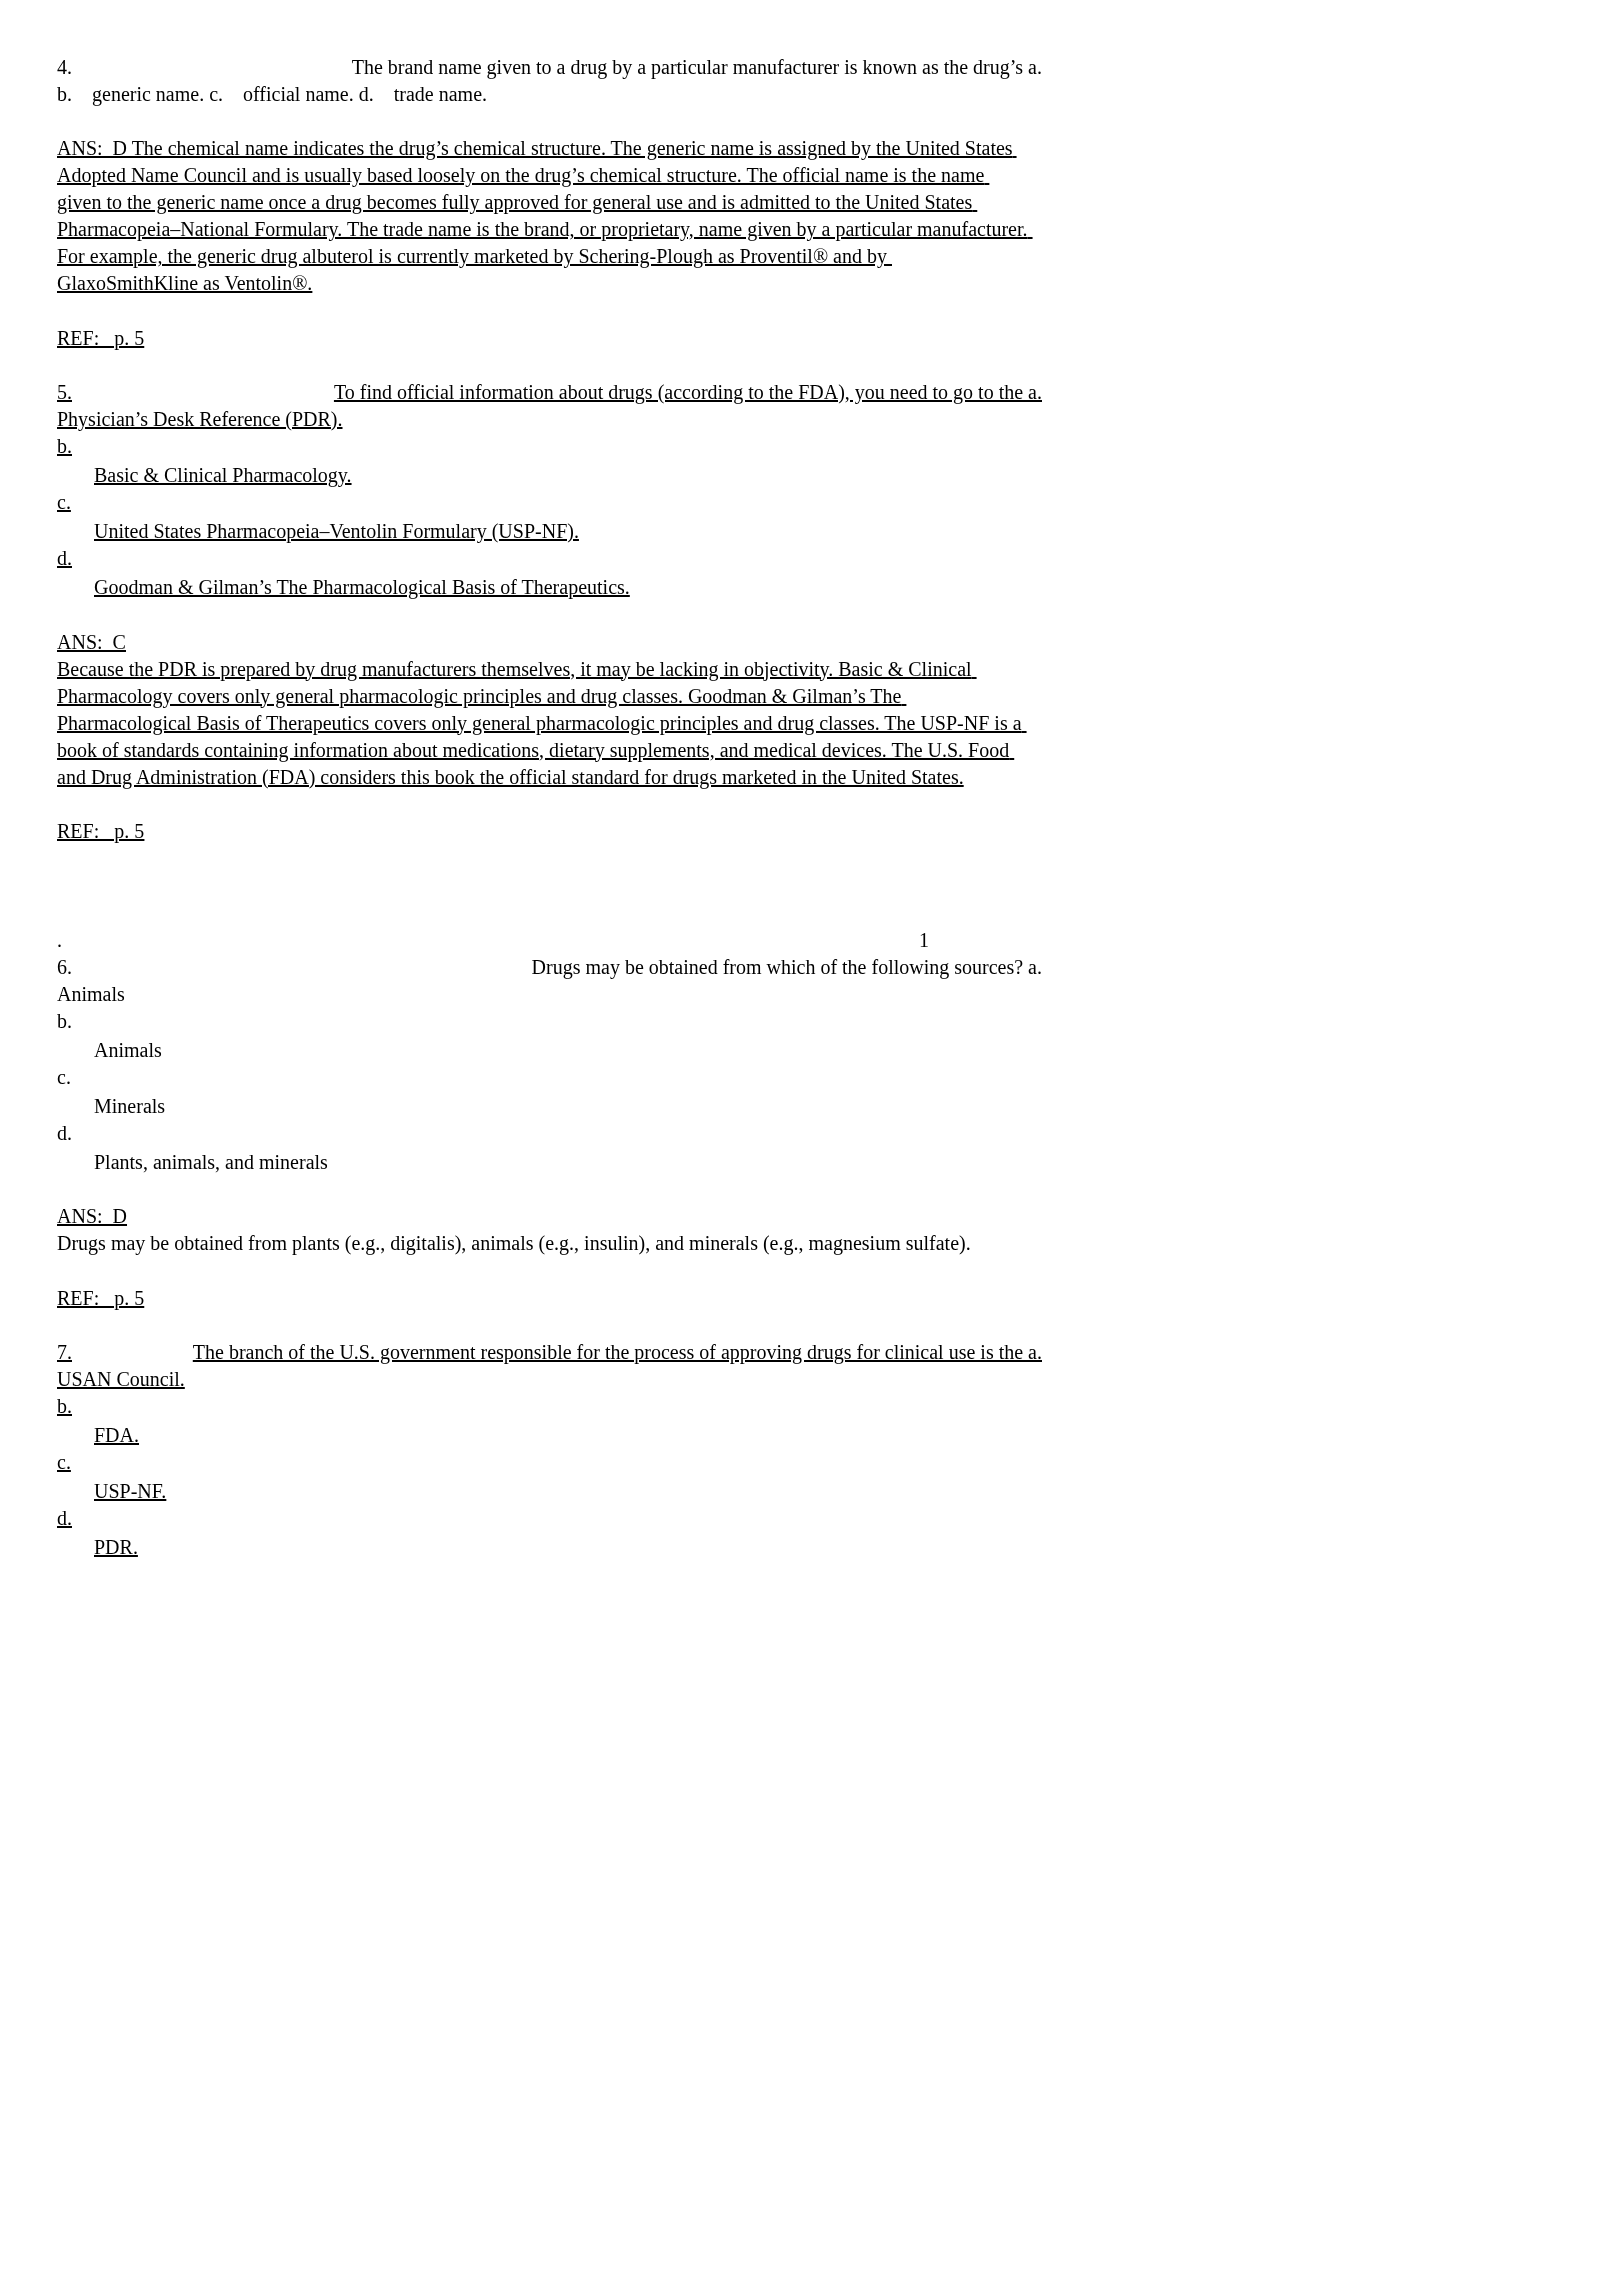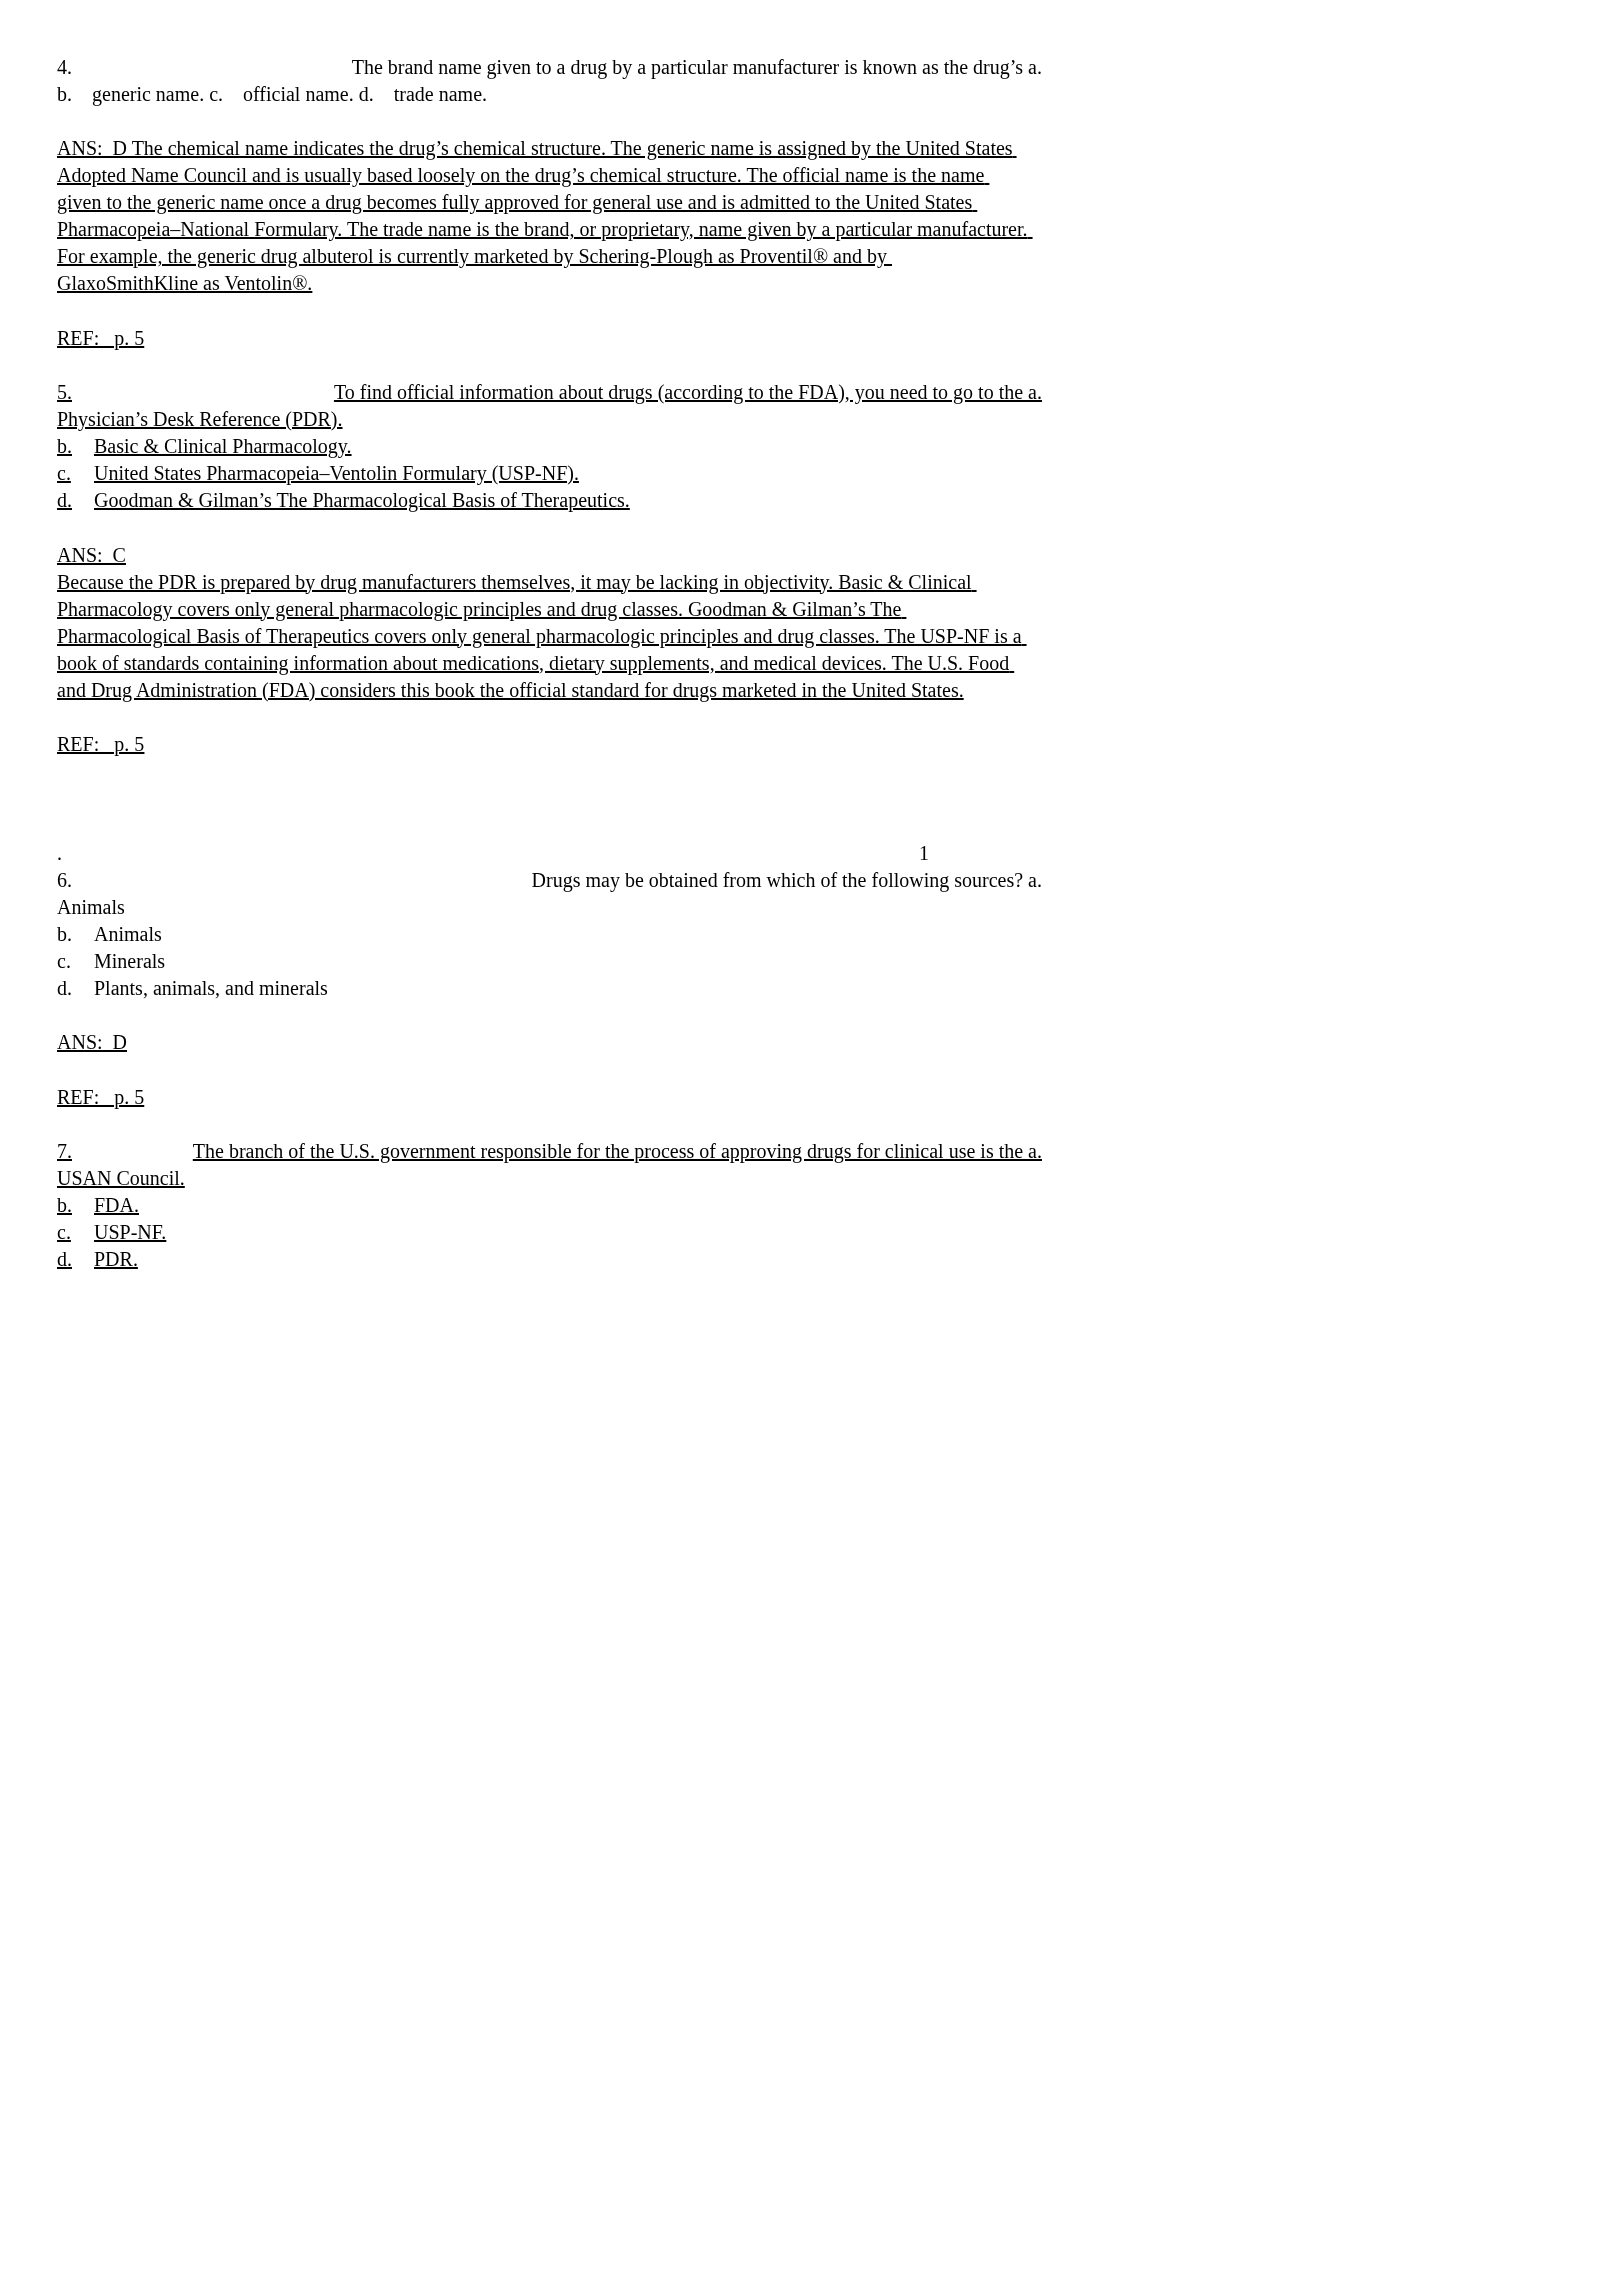--- a/index.html
+++ b/index.html
@@ -20,21 +20,21 @@
     left: 57px;
     width: 985px;
   }
   .line, .para { white-space: pre-wrap; }
   .para { width: 972px; }
   .q-line { display: flex; align-items: flex-start; }
   .q-num { width: 30px; flex: 0 0 30px; }
   .q-text { flex: 1; white-space: pre-wrap; text-align: right; }
   .opt { display: flex; align-items: flex-start; }
   .opt-letter { width: 37px; flex: 0 0 37px; }
-  .opt-text { flex: 1; white-space: pre-wrap; }
+  .opt-text { flex: 1; white-space: pre-wrap; margin-top: 29px; }
   .mt-1 { margin-top: 27.4px; text-decoration: underline; }   
   .mt-3 { margin-top: 82px; }   
   .pagenum-row {
     display: flex;
     justify-content: space-between;
     width: 872px;
   }
 </style>
 </head>
 <body>
@@ -91,20 +91,21 @@
     </div>
     <div class="opt">
       <span class="opt-letter">c.</span>
       <span class="opt-text">Minerals</span>
     </div>
     <div class="opt">
       <span class="opt-letter">d.</span>
       <span class="opt-text">Plants, animals, and minerals</span>
     </div>
     <div class="line mt-1">ANS:  D</div>
+    <div class="para">Drugs may be obtained from plants (e.g., digitalis), animals (e.g., insulin), and minerals (e.g., magnesium sulfate).</div>
     <div class="line mt-1">REF:   p. 5</div>
   </section>
 
   <section class="mt-1">
     <div class="q-line">
       <span class="q-num">7.</span>
       <span class="q-text">The branch of the U.S. government responsible for the process of approving drugs for clinical use is the a.</span>
     </div>
     <div class="line">USAN Council.</div>
     <div class="opt">

